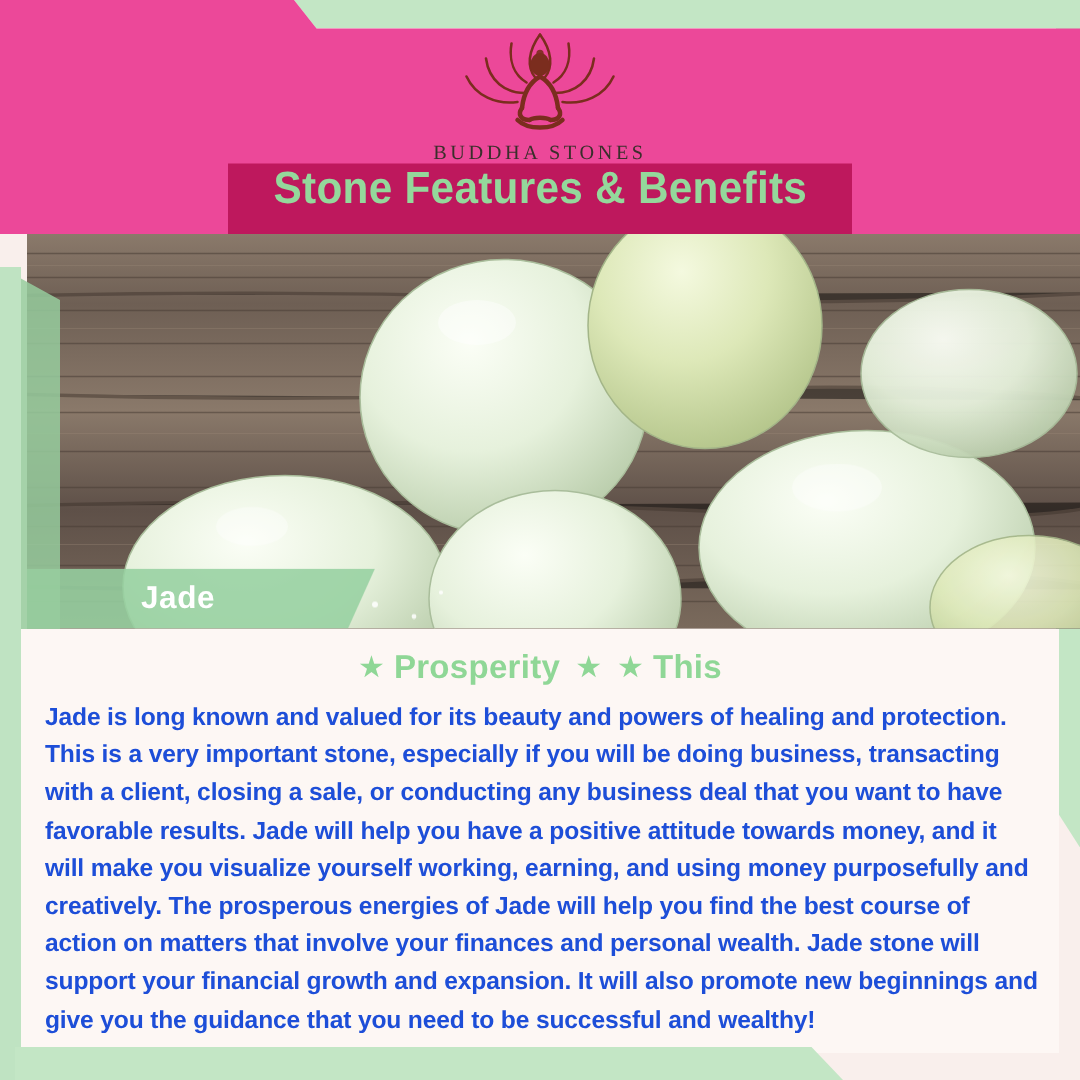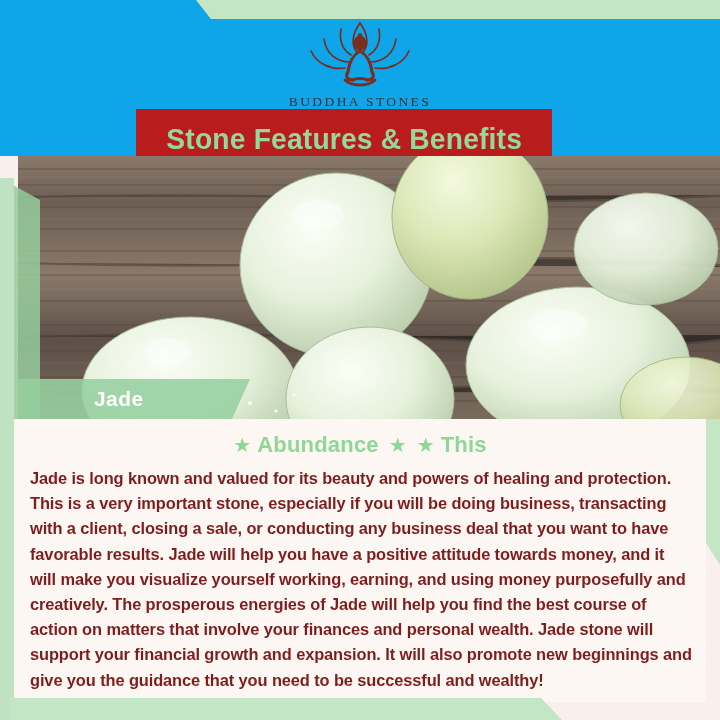--- a/index.html
+++ b/index.html
@@ -33,39 +33,39 @@
   }
   .deco-bottom-band{
     position:absolute; left:10px; bottom:0; width:560px; height:22px;
     background:#C3E6C5;
     clip-path: polygon(0 0, 531px 0, 552px 22px, 0 22px);
   }
 
   
   .header{
     position:absolute; top:0; left:0; width:720px; height:156px;
-    background:#0ea5e9;
+    background:#ec4899;
     clip-path: polygon(0 0, 196px 0, 211px 19px, 720px 19px, 720px 156px, 0 156px);
     padding-left: 36px;
   }
   .logo{
     position:absolute; top:18px; left:50%; transform:translateX(-50%);
     width:180px; text-align:center;
   }
   .logo-mark{ display:block; margin:0 auto; }
   .logo-word{
     font-family:"Liberation Serif", serif;
     font-size:13.5px; letter-spacing:2.4px; color:#3A2F2B;
     margin-top:2px;
   }
 
   .title-band{
-    position:absolute; top:109px; left:136px; width:416px; height:47px;
-    background:#b91c1c;
-    display:flex; align-items:flex-end; justify-content:center;
+    position:absolute; top:109px; left:152px; width:416px; height:47px;
+    background:#be185d;
+    display:flex; align-items:flex-start; justify-content:center;
   }
   .title-text{
     font-size:30px; font-weight:bold; color:#94D89B;
     letter-spacing:.2px; white-space:nowrap;
     font-family:"Liberation Sans Narrow","Liberation Sans",sans-serif;
     transform:scaleX(.94); transform-origin:center;
   }
 
   
   .photo{
@@ -99,21 +99,21 @@
   .benefit{ display:flex; align-items:center; gap:6px; }
   .star{ color:#8FD796; font-size:20px; line-height:1; }
   .benefit-label{
     color:#8FD796; font-size:22px; font-weight:bold; letter-spacing:.2px;
   }
 
   .body-copy{
     padding:8px 14px 0 16px;
     font-family:"Liberation Sans Narrow","Liberation Sans",sans-serif;
     font-size:16.4px; line-height:25.2px;
-    color:#7f1d1d; font-weight:bold;
+    color:#1d4ed8; font-weight:bold;
     text-align:left;
     letter-spacing:-.1px;
   }
 </style>
 </head>
 <body>
 
 <div class="deco-top-band"></div>
 <div class="deco-right-strip"></div>
 
@@ -210,21 +210,21 @@
 </header>
 
 <div class="title-band">
   <span class="title-text">Stone Features &amp; Benefits</span>
 </div>
 
 <section class="panel">
   <div class="benefits">
     <span class="benefit">
       <span class="star">★</span>
-      <span class="benefit-label">Abundance</span>
+      <span class="benefit-label">Prosperity</span>
     </span>
     <span class="benefit">
       <span class="star">★</span>
     </span>
     <span class="benefit">
       <span class="star">★</span>
       <span class="benefit-label">This</span>
     </span>
   </div>
   <p class="body-copy">Jade is long known and valued for its beauty and powers of healing and protection. This is a very important stone, especially if you will be doing business, transacting with a client, closing a sale, or conducting any business deal that you want to have favorable results. Jade will help you have a positive attitude towards money, and it will make you visualize yourself working, earning, and using money purposefully and creatively. The prosperous energies of Jade will help you find the best course of action on matters that involve your finances and personal wealth. Jade stone will support your financial growth and expansion. It will also promote new beginnings and give you the guidance that you need to be successful and wealthy!</p>

